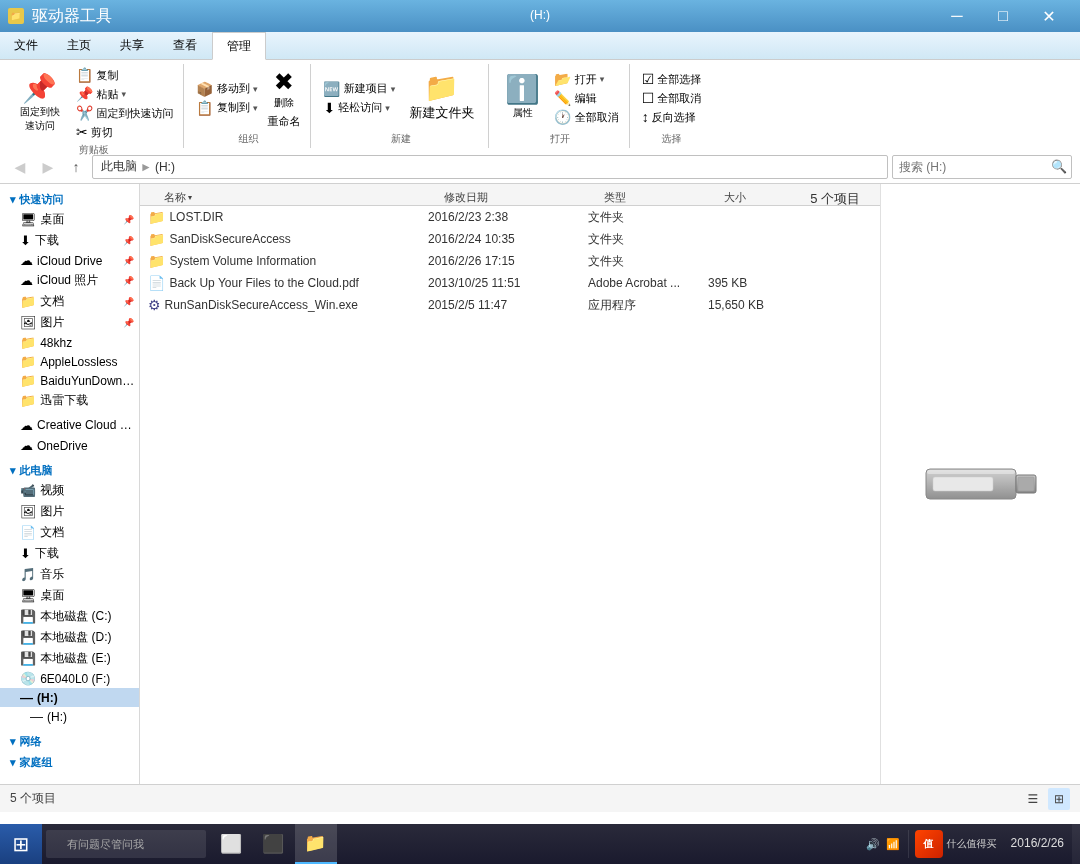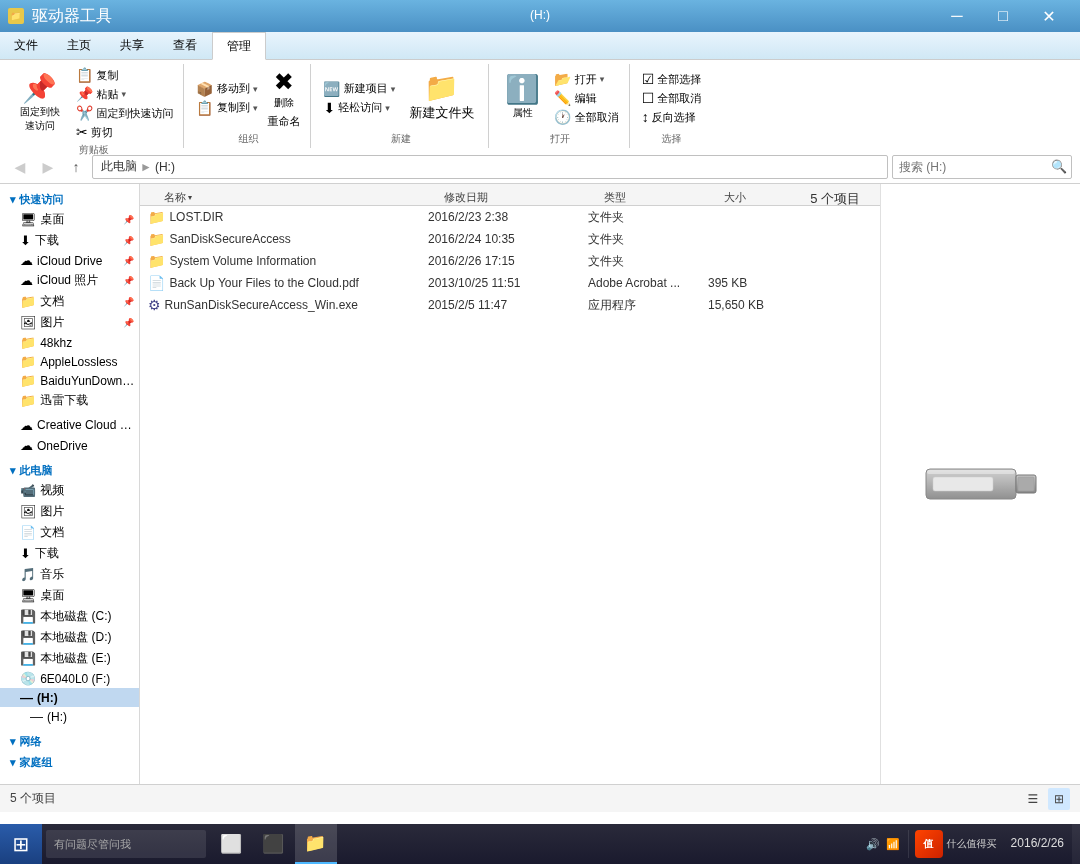--- a/index.html
+++ b/index.html
@@ -805,21 +805,21 @@
   <div class="status-view-icons">
     <div class="status-view-btn" title="详细信息">☰</div>
     <div class="status-view-btn active" title="大图标">⊞</div>
   </div>
 </div>
 
 <div class="taskbar">
   <div class="taskbar-start">
     <span style="color:#fff; font-size:20px;">⊞</span>
   </div>
-  <div style="display:flex; align-items:center; background:rgba(255,255,255,0.1); height:28px; margin:0 4px; border-radius:2px; padding:0 8px; width:160px;">
+  <div style="display:flex; align-items:center; background:rgba(255,255,255,0.1); height:28px; margin:0 4px; border-radius:2px; padding:0 21px; width:160px;">
     <span style="color:#aaa; font-size:11px;">有问题尽管问我</span>
   </div>
   <div class="taskbar-btn">
     <span>⬜</span>
   </div>
   <div class="taskbar-btn">
     <span style="color:#00aaff; font-size:18px;">⬛</span>
   </div>
   <div class="taskbar-btn active">
     <span>📁</span>

